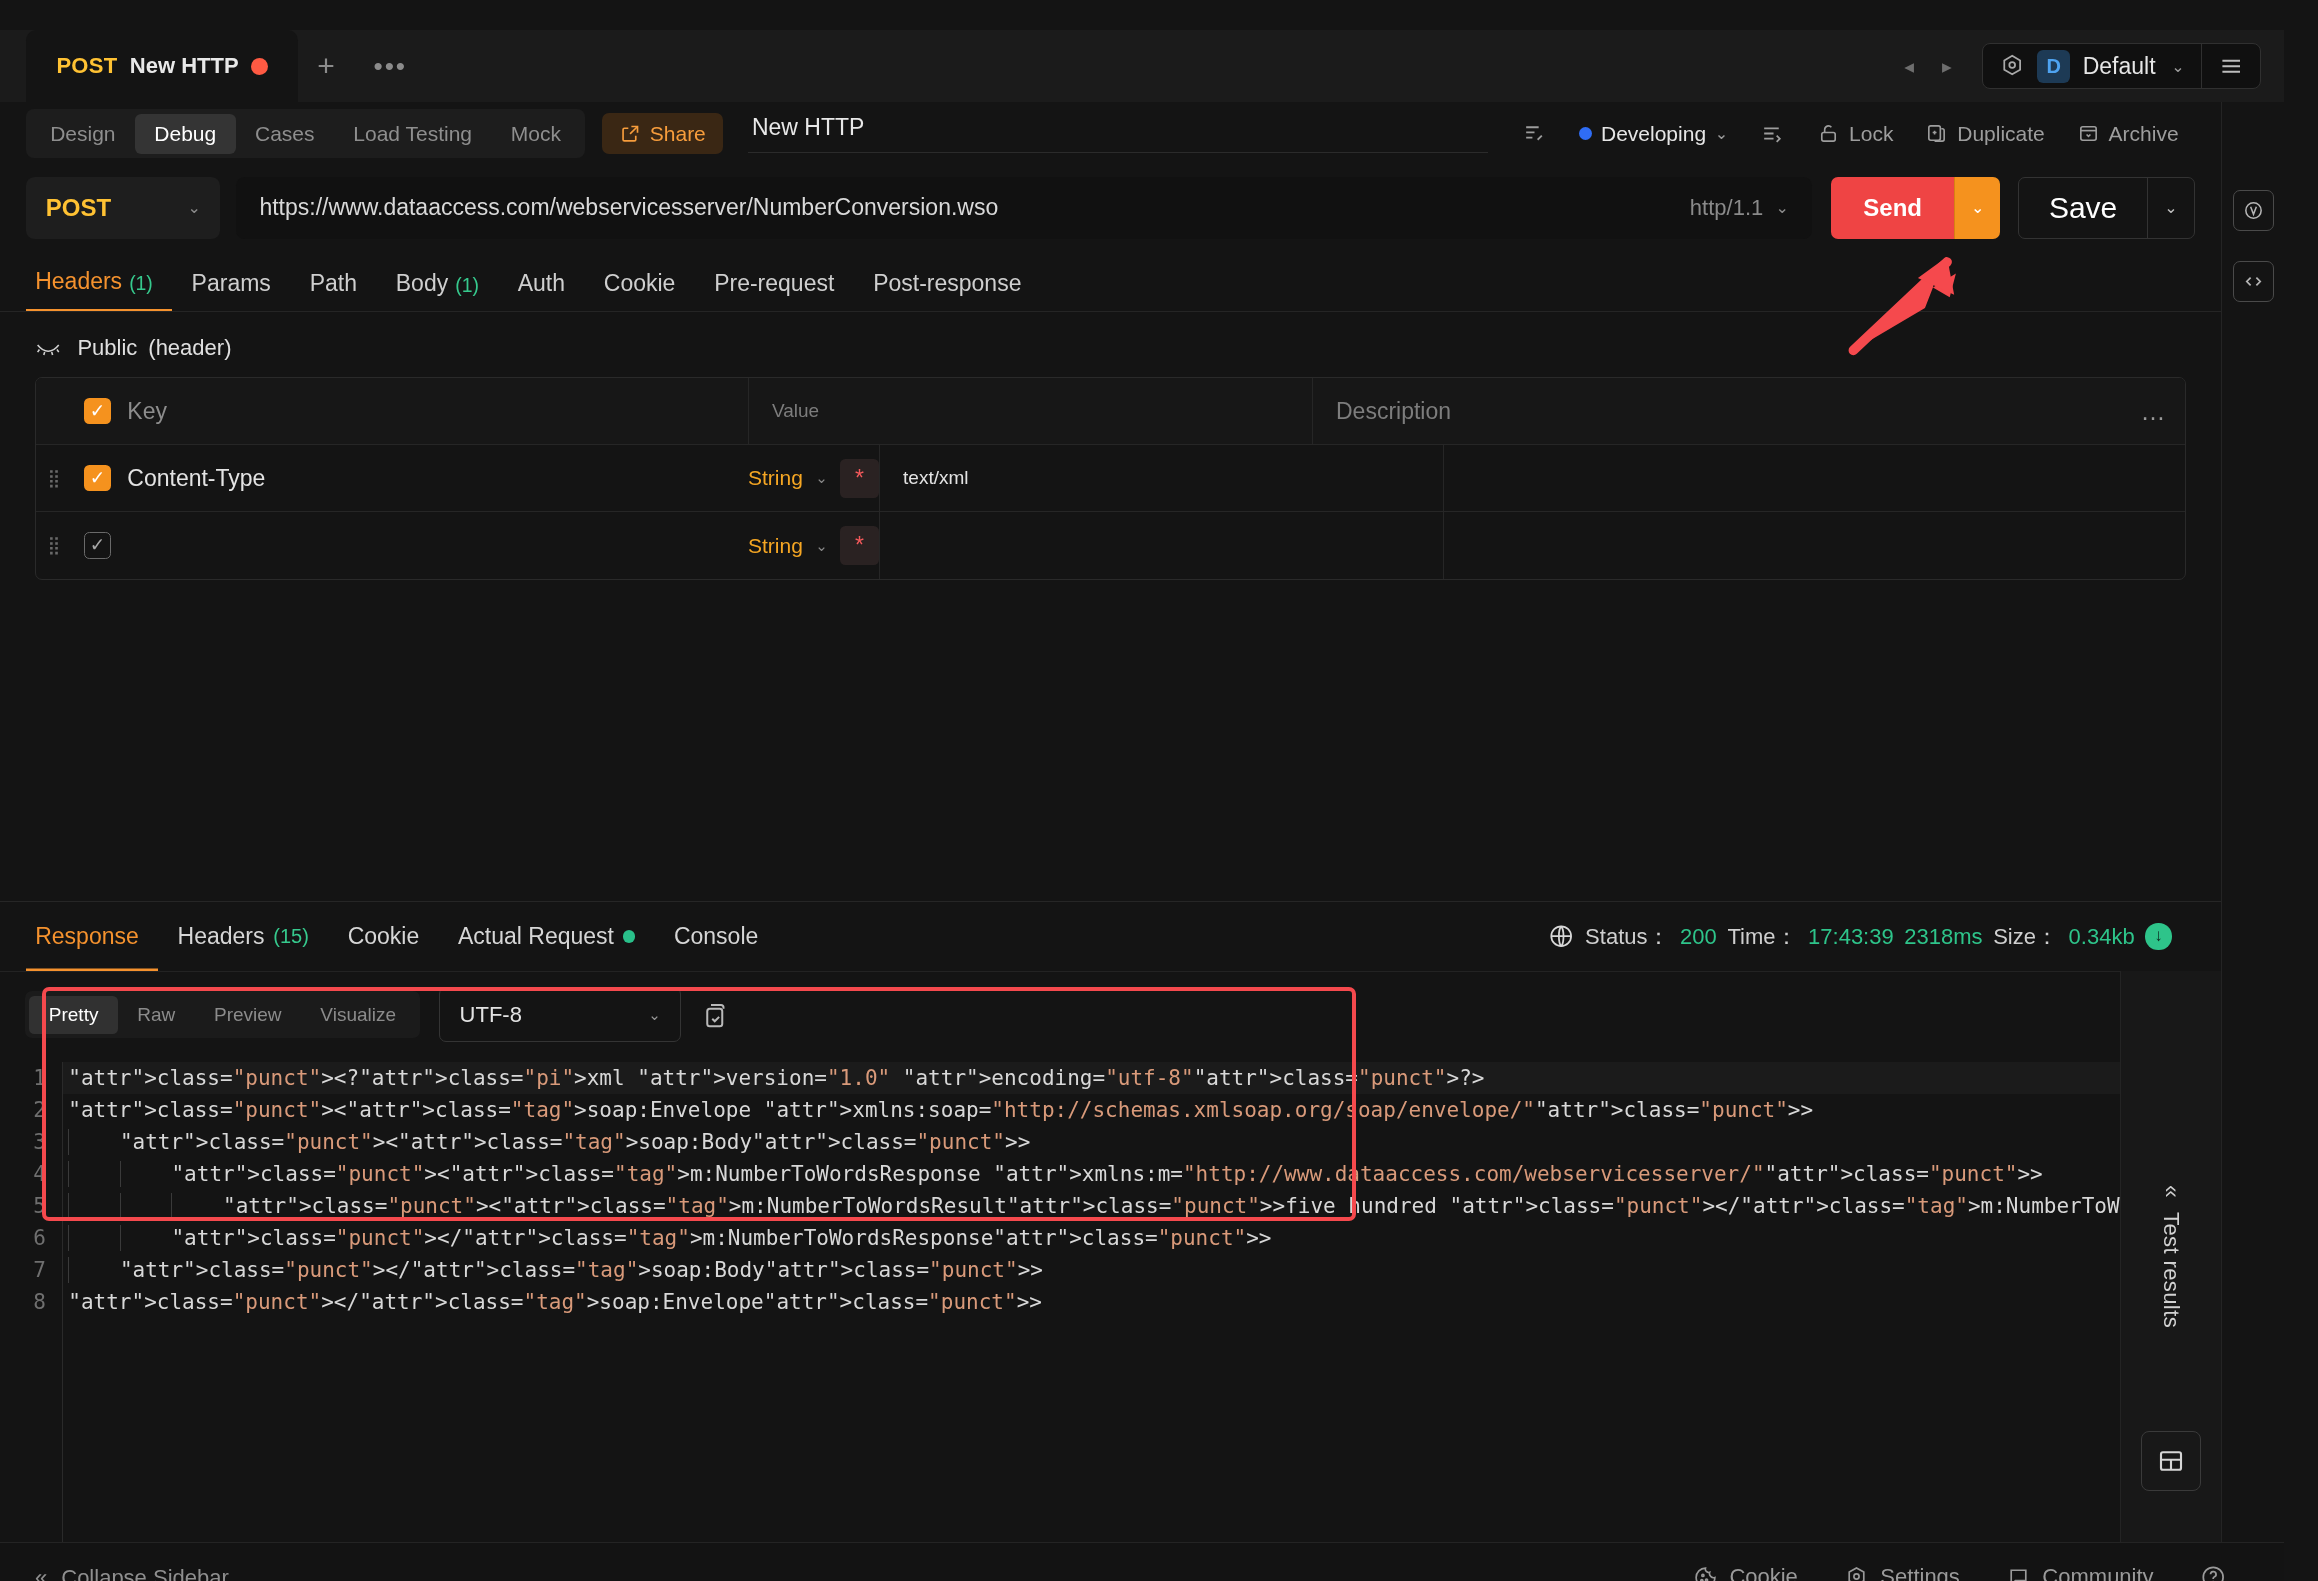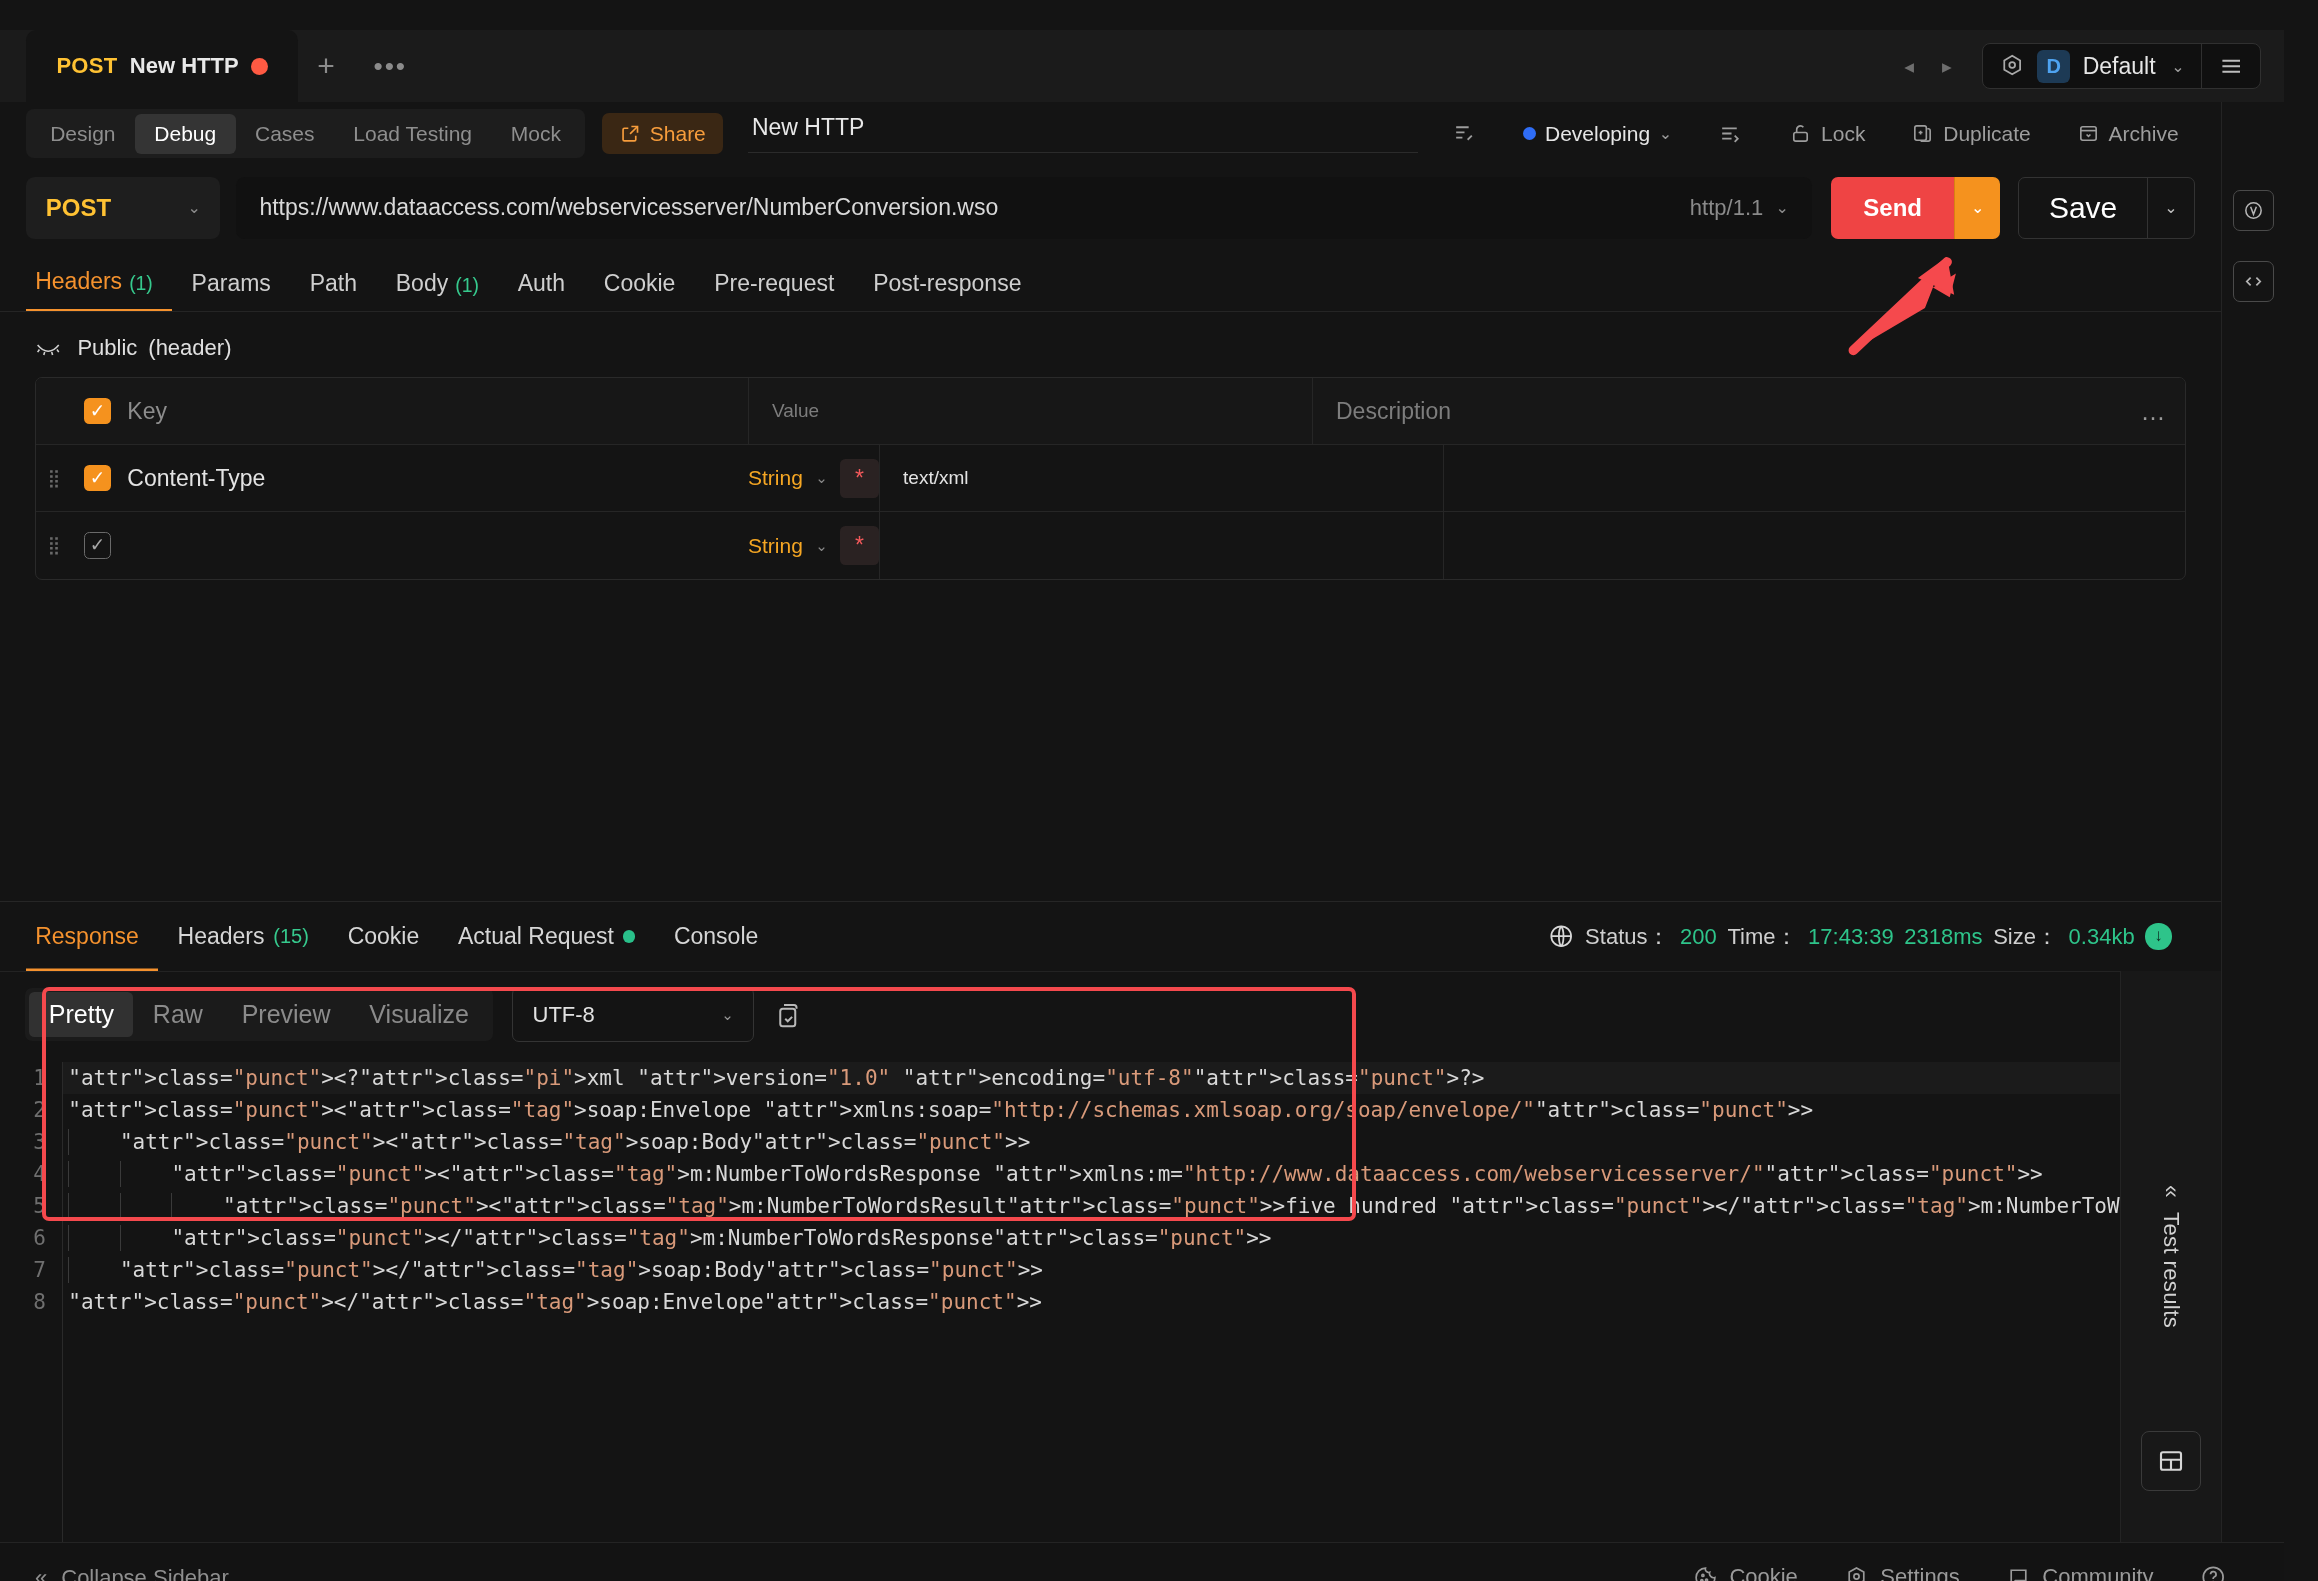--- a/index.html
+++ b/index.html
@@ -61,21 +61,21 @@
   }
   .modegroup .m.active { background: #343434; color: #fff; }
   .share-btn {
     margin-left: 17.6px; display: flex; align-items: center; gap: 8.8px;
     background: #3a2714; color: #f79d3c; border-radius: 7px; padding: 8.8px 17.6px; font-size: 21px;
   }
   .req-title {
     margin-left: 25px; font-size: 23px; color: #e8e8e8; flex: 1;
     border-bottom: 0.9px solid #2b2b2b; padding-bottom: 10.6px; padding-left: 3.5px; min-width: 0;
   }
-  .moderight { display: flex; align-items: center; gap: 14px; margin-left: 17.6px; }
+  .moderight { display: flex; align-items: center; gap: 0; margin-left: 17.6px; }
   .mr-item { display: flex; align-items: center; gap: 8.8px; color: #9d9d9d; font-size: 21px; padding: 0 16px; white-space: nowrap; }
   .mr-item .dot-blue { width: 13.2px; height: 13.2px; border-radius: 50%; background: #2f6df6; }
   .mr-item.status-txt { color: #e6e6e6; }
 
   
   .urlrow { height: 85px; display: flex; align-items: center; padding: 0 26.4px; gap: 0; }
   .method-select {
     width: 194px; height: 62px; background: #1e1e1e; border-radius: 8.8px;
     display: flex; align-items: center; justify-content: space-between; padding: 0 19.4px;
   }
@@ -142,21 +142,21 @@
   .rsp .gdot { width: 12.3px; height: 12.3px; border-radius: 50%; background: #29c08a; }
   .statusline { margin-left: auto; display: flex; align-items: center; gap: 10.6px; font-size: 22px; padding-right: 23px; white-space: nowrap; }
   .statusline .lab { color: #cfcfcf; }
   .statusline .val { color: #2ec48a; }
   .dlbadge { width: 26.4px; height: 26.4px; border-radius: 50%; background: #2ec48a; color: #0d2c20; display:flex; align-items:center;justify-content:center; font-size: 17px; }
 
   .respbody { flex: 1; display: flex; min-height: 0; position: relative; }
   .codecol { flex: 1; display: flex; flex-direction: column; min-width: 0; border-top: 0.9px solid #232323; }
   .codetoolbar { height: 85px; display: flex; align-items: center; padding: 0 25px; gap: 19.4px; }
   .fmtgroup { display: flex; align-items: center; background: #1b1b1b; border-radius: 7px; padding: 4.4px; }
-  .fmtgroup .f { font-size: 25px; color: #8b8b8b; padding: 8px 19.4px; border-radius: 5.3px; }
+  .fmtgroup .f { font-size: 19px; color: #8b8b8b; padding: 8px 19.4px; border-radius: 5.3px; }
   .fmtgroup .f.active { background: #313131; color: #fff; }
   .encsel {
     width: 242px; height: 55px; border: 0.9px solid #343434; border-radius: 7px;
     display: flex; align-items: center; justify-content: space-between; padding: 0 19.4px;
     color: #e2e2e2; font-size: 22px;
   }
   .encsel .chev { color: #9a9a9a; font-size: 15px; }
   .copyicon { color: #b9b9b9; display: flex; align-items: center; }
 
   .code { flex: 1; display: flex; font-family: "DejaVu Sans Mono", monospace; font-size: 21px; overflow: hidden; padding-top: 5.3px;}

